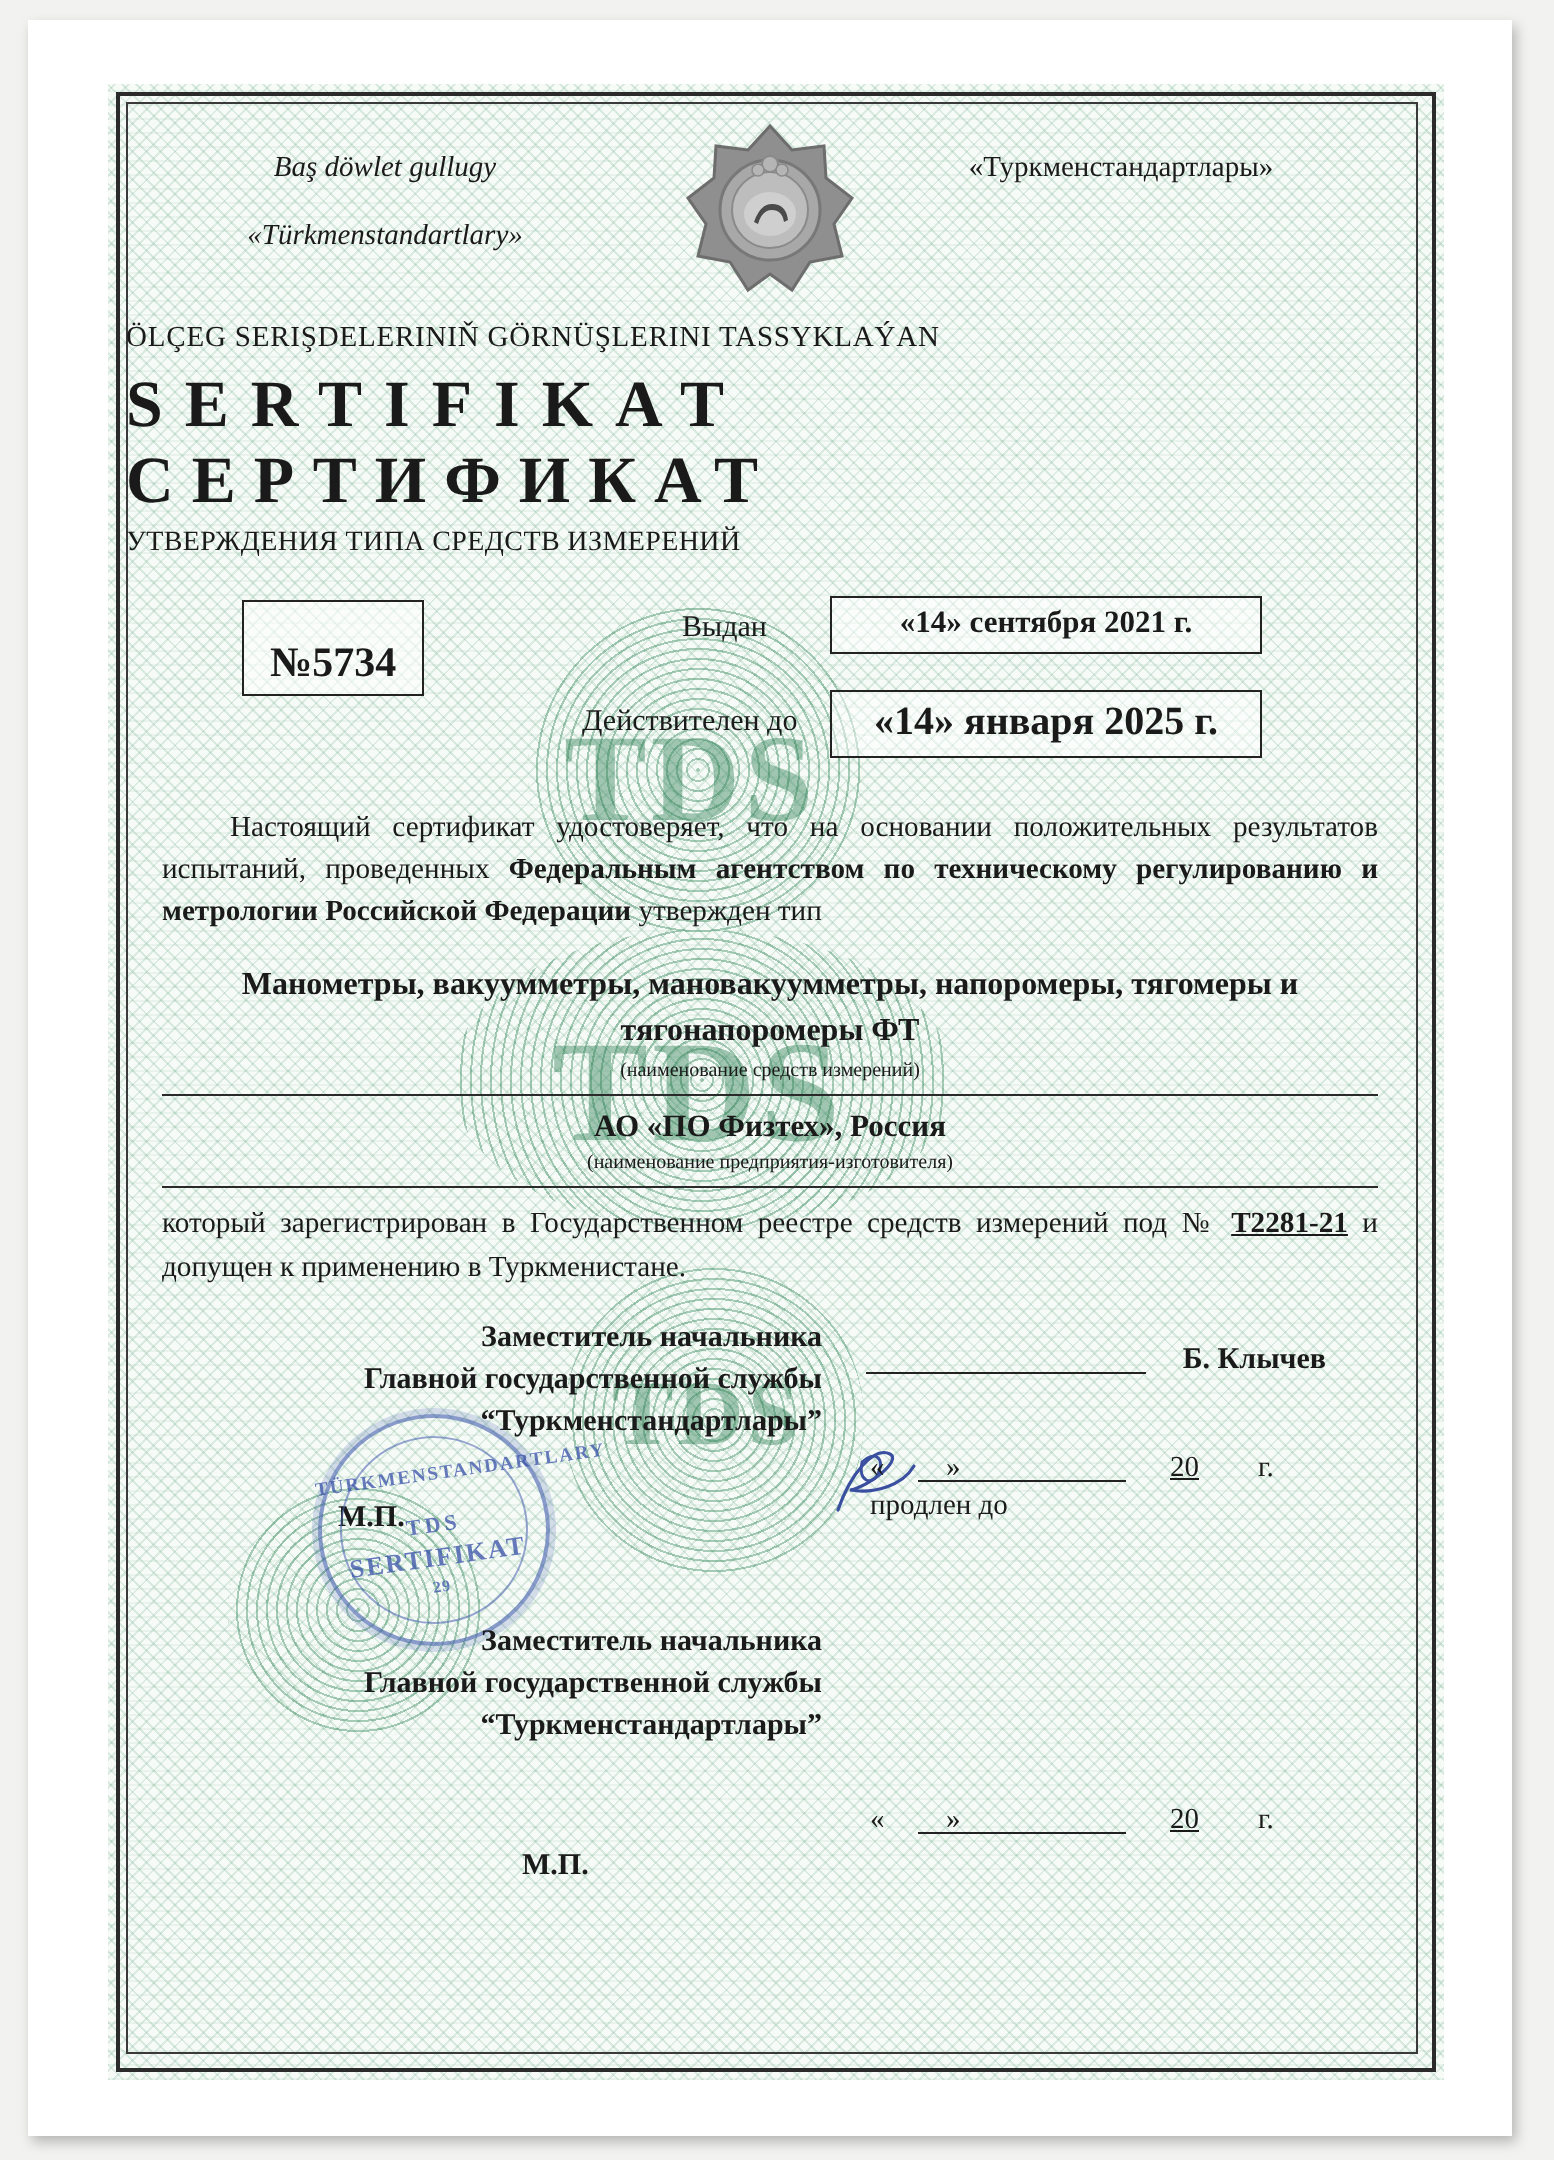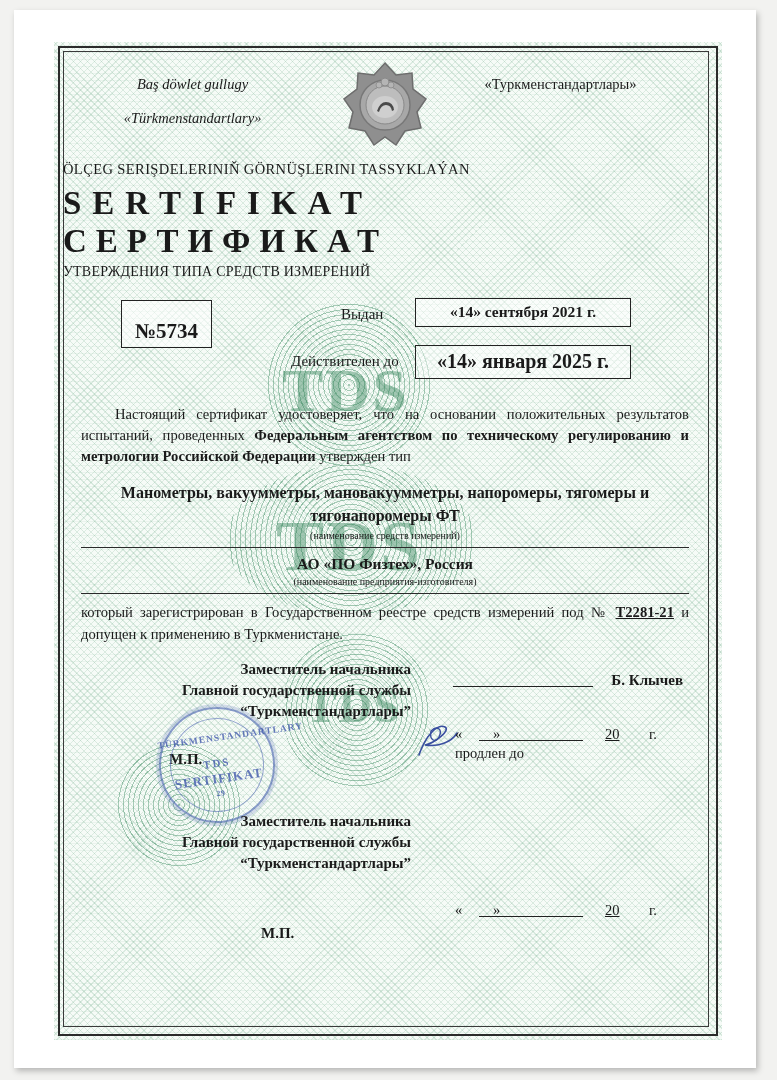--- a/index.html
+++ b/index.html
@@ -276,21 +276,21 @@
   .mp2 {
     position: absolute;
     left: 180px;
     top: 266px;
     font-size: 15px;
     font-weight: bold;
   }
 
   .sig-right {
     position: absolute;
-    right: 4px;
+    right: 24px;
     top: 0;
     width: 232px;
   }
   .sig-line-row {
     position: relative;
     height: 30px;
     font-size: 14.5px;
   }
   .ln {
     position: absolute;

